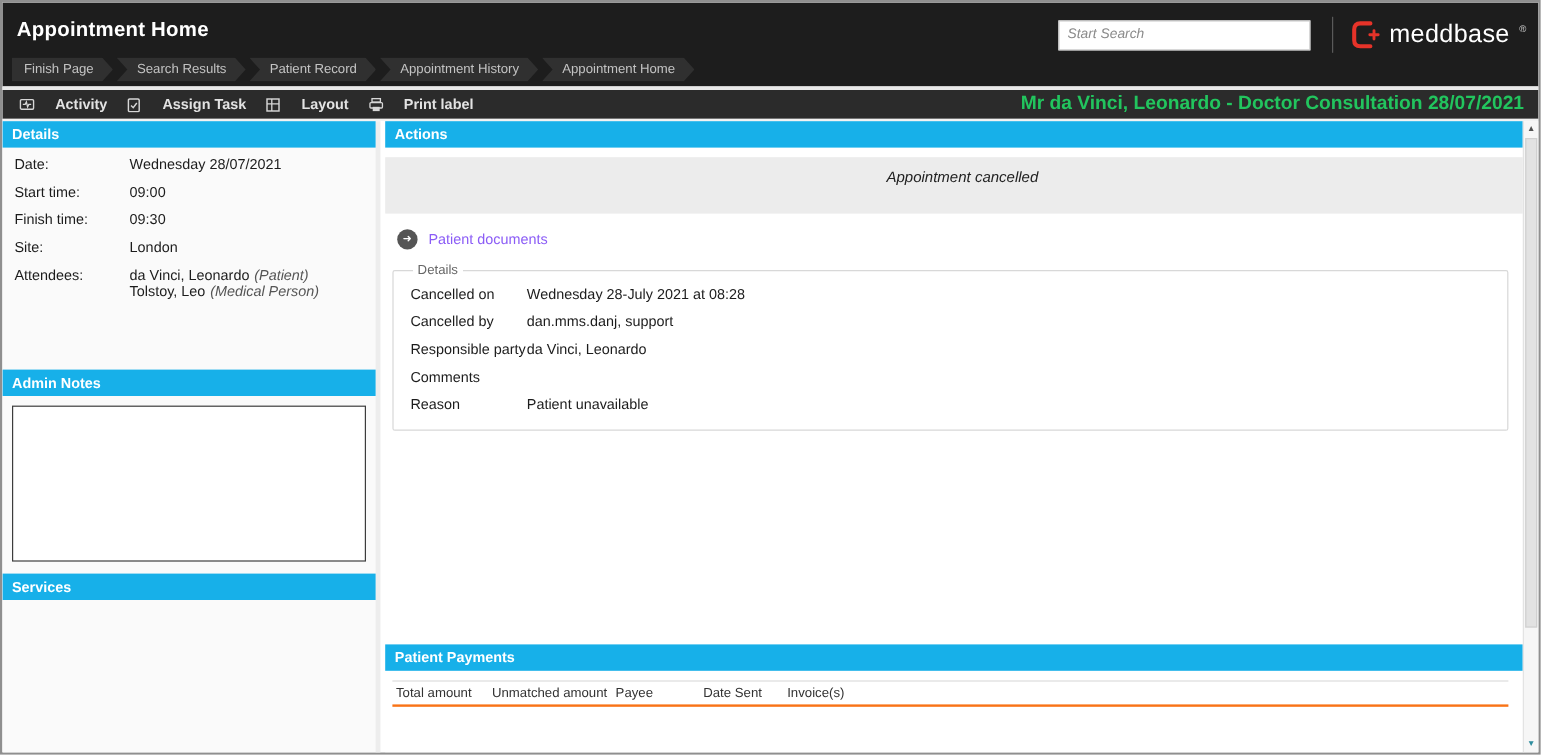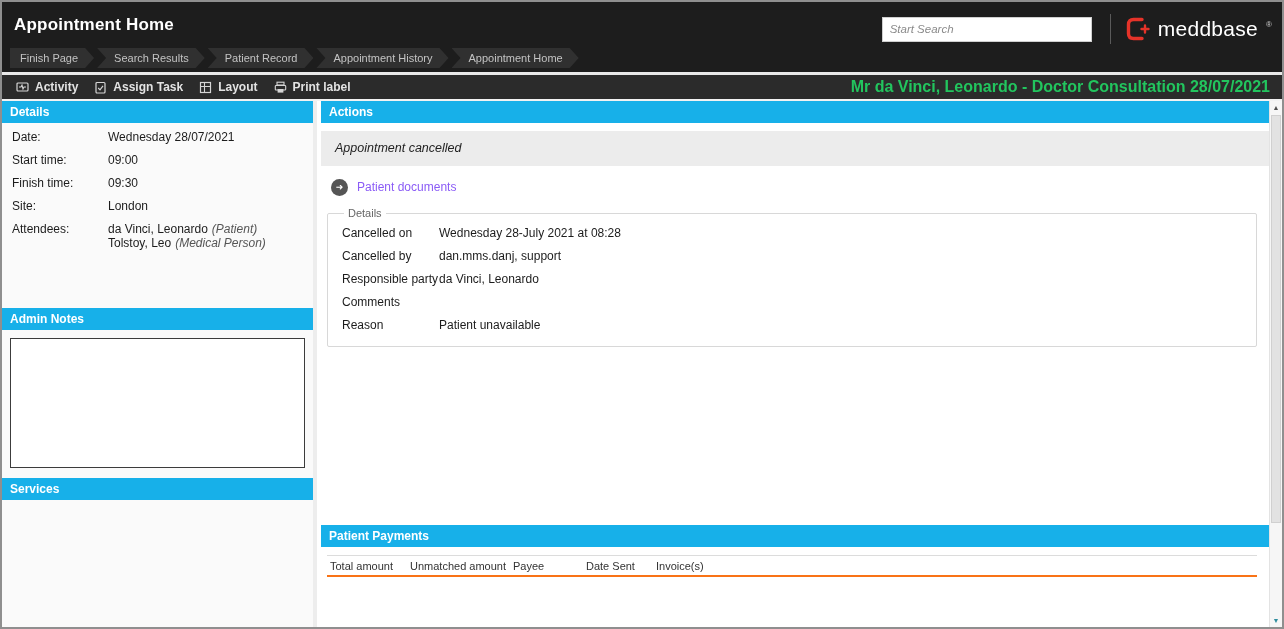--- a/index.html
+++ b/index.html
@@ -38,21 +38,21 @@
     clip-path:polygon(0 0, calc(100% - 9px) 0, 100% 50%, calc(100% - 9px) 100%, 0 100%, 9px 50%);
   }
   .crumb:first-child{padding-left:10px; clip-path:polygon(0 0, calc(100% - 9px) 0, 100% 50%, calc(100% - 9px) 100%, 0 100%);}
   
   .sep-light{position:absolute; top:70px; left:0; right:0; height:3px; background:#e9e9e9;}
   .toolbar{
     position:absolute; top:73px; left:0; right:0; height:24px; background:var(--toolbar-bg);
     display:flex; align-items:center; padding:0 12px 0 6px;
   }
   .tool-btn{
-    display:flex; align-items:center; gap:6px; background:transparent; border:none; cursor:pointer;
+    display:flex; align-items:center; gap:17px; background:transparent; border:none; cursor:pointer;
     color:#e3e3e3; font-family:"Liberation Sans", sans-serif; font-size:12px; font-weight:bold;
     padding:0 8px; height:24px;
   }
   .tool-btn svg{display:block;}
   .toolbar-context{margin-left:auto; color:#22c55e; font-size:16px; font-weight:bold;}
   .sep-light2{position:absolute; top:97px; left:0; right:0; height:2px; background:#f2f2f2;}
   
   .content{position:absolute; top:99px; left:0; right:0; bottom:0; background:#fff;}
   .panel-header{
     height:22px; line-height:22px; background:var(--accent); color:#fff;
@@ -67,22 +67,22 @@
   .attendee-line{line-height:14px;}
   .attendee-role{font-style:italic; color:#555; margin-left:4px;}
   .notes-body{height:148px; padding:8px;}
   .notes-body textarea{
     width:100%; height:130px; border:1px solid #3c3c3c; background:#fff; resize:none;
     font-family:"Liberation Sans", sans-serif; font-size:12px; padding:4px; outline:none;
   }
   
   .main-panel{position:absolute; left:319px; right:13px; top:0; bottom:0; background:#fff;}
   .status-band{
-    margin-top:8px; height:35px; line-height:35px; background:var(--status-band-bg);
-    padding-left:14px; font-style:italic; font-size:12.5px; color:#222;
+    margin-top:8px; height:47px; line-height:35px; background:var(--status-band-bg);
+    padding-left:14px; font-style:italic; font-size:12.5px; color:#222;text-align:center;
   }
   .doc-row{display:flex; align-items:center; gap:9px; margin:11px 0 0 10px; height:20px; cursor:pointer;}
   .doc-icon{
     width:17px; height:17px; border-radius:50%; background:#555; color:#fff;
     font-size:9px; line-height:17px; text-align:center; flex:0 0 17px;
   }
   .doc-label{font-size:12px; color:#8b5cf6;}
   .cancel-details{
     margin:10px 12px 0 6px; border:1px solid #d8d8d8; border-radius:2px;
     padding:8px 14px 12px 14px; background:#fff;

